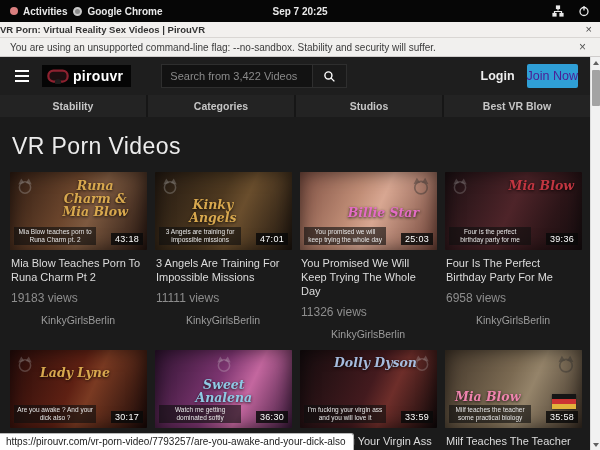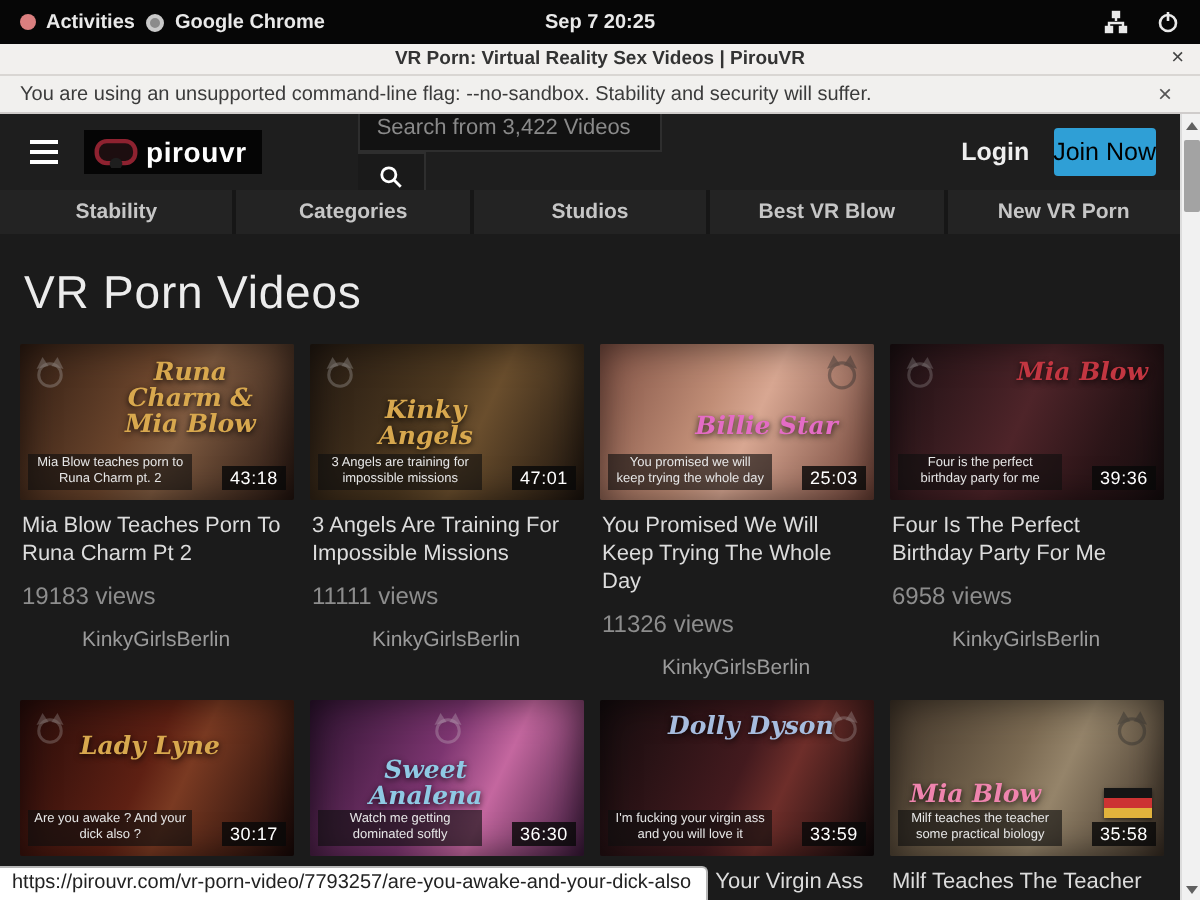--- a/index.html
+++ b/index.html
@@ -14,21 +14,21 @@
   .sys-item { display:flex; align-items:center; gap:5px; cursor:default; }
   .dot-activities { width:8px; height:8px; border-radius:50%; background:#da7f7f; }
   .chrome-dot { width:9px; height:9px; border-radius:50%; background:#8b8b8b; border:2px solid #c9c9c9; }
   .sys-clock { position:absolute; left:0; right:0; text-align:center; pointer-events:none; }
   .sys-right { margin-left:auto; display:flex; align-items:center; gap:14px; z-index:2; }
   .sys-right svg { display:block; }
 
   
   .titlebar { position:absolute; top:22px; left:0; right:0; height:16px; background:#f2f0ee;
     border-bottom:1px solid #d9d6d3; display:flex; align-items:center; z-index:29; }
-  .titlebar .ttext { flex:1; text-align:center; font-size:9.5px; color:#333; font-weight:bold; }
+  .titlebar .ttext { flex:1; text-align:left; font-size:9.5px; color:#333; font-weight:bold; }
   .titlebar .tclose { position:absolute; right:8px; top:1px; font-size:11px; color:#444; cursor:pointer; }
 
   
   .warnbar { position:absolute; top:38px; left:0; right:0; height:19px; background:#f1f0ee;
     border-bottom:1px solid #cfcccb; display:flex; align-items:center; padding:0 10px; z-index:28;justify-content:space-between; }
   .warnbar .wtext { font-size:10px; color:#3b3b3b; }
   .warnbar .wclose { margin-left:auto; font-size:12px; color:#555; cursor:pointer; padding-right:4px; }
 
   
   .scrollbar { position:absolute; top:57px; right:0; bottom:0; width:10px; background:#f1f1f1; z-index:27;
@@ -40,29 +40,29 @@
   .sb-thumb { position:absolute; top:13px; left:1px; width:8px; height:36px; background:#a3a3a3; border-radius:1px; }
 
   
   .page { position:absolute; top:57px; left:0; right:10px; bottom:0; background:#1b1b1b; overflow:hidden; }
 
   .site-header { height:38px; background:#1e1e1e; display:flex; align-items:center; padding:0 12px; gap:10px; }
   .hamburger { display:flex; flex-direction:column; gap:3px; cursor:pointer; padding:3px; }
   .hamburger i { display:block; width:14px; height:2px; background:#fff; }
   .logo { display:flex; align-items:center; gap:4px; background:#050505; padding:3px 8px 3px 5px; cursor:pointer; }
   .logo-text { color:#fff; font-weight:bold; font-size:14px; letter-spacing:0.3px; }
-  .searchwrap { display:flex; margin-left:38px;flex-direction:column; }
+  .searchwrap { display:flex; margin-left:20px; }
   .searchwrap input { width:152px; height:24px; background:#121212; border:1px solid #2e2e2e; color:#bbb;
     font-size:11px; padding:0 8px; outline:none; }
   .searchwrap input::placeholder { color:#8a8a8a; }
   .search-btn { width:34px; height:24px; background:#1a1a1a; border:1px solid #2e2e2e; border-left:none;
     display:flex; align-items:center; justify-content:center; cursor:pointer; }
   .auth { margin-left:auto; display:flex; align-items:center; gap:12px; }
   .login { color:#eee; font-size:12.5px; cursor:pointer;font-weight:bold; }
-  .join-btn { background:#2f9fd6; color:#000000; font-size:12.5px; padding:5px 0; border:none; border-radius:2px; cursor:pointer; }
+  .join-btn { background:#2f9fd6; color:#4c1d95; font-size:12.5px; padding:5px 0; border:none; border-radius:2px; cursor:pointer; }
 
   .nav { height:22px; display:flex; background:#161616; gap:2px; }
   .nav-item { flex:1; background:#232323; display:flex; align-items:center; justify-content:center;
     color:#c6c6c6; font-size:10.5px; font-weight:bold; cursor:pointer; }
 
   .page-head { display:flex; align-items:flex-end; padding:16px 6px 12px 12px; }
   .page-title { color:#ececec; font-size:23px; font-weight:400; letter-spacing:0.4px; }
   .orderby { margin-left:auto; font-size:11px; color:#fff; font-weight:bold; white-space:nowrap; }
   .orderby a { color:#fff; text-decoration:underline; cursor:pointer; }
   .orderby .sep { font-weight:bold; }
@@ -178,21 +178,20 @@
         <span class="login">Login</span>
         <button class="join-btn">Join Now</button>
       </div>
     </div>
 
     <div class="nav">
       <div class="nav-item">Stability</div>
       <div class="nav-item">Categories</div>
       <div class="nav-item">Studios</div>
       <div class="nav-item">Best VR Blow</div>
-      <div class="nav-item">New VR Porn</div>
     </div>
 
     <div class="page-head">
       <h1 class="page-title">VR Porn Videos</h1>
     </div>
 
     <div class="grid">
 
       <div class="card">
         <div class="thumb t1">
@@ -283,21 +282,21 @@
         </div>
       </div>
 
       <div class="card">
         <div class="thumb t6">
           <svg class="wm" style="left:44%;" width="18" height="18" viewBox="0 0 24 24">
             <polygon points="3,10 7,2 11,8" fill="#ddd" fill-opacity=".5"></polygon>
               <polygon points="21,10 17,2 13,8" fill="#ddd" fill-opacity=".5"></polygon>
             <circle cx="12" cy="14" r="7.5" fill="none" stroke="#ddd" stroke-width="2" stroke-opacity=".5"></circle>
           </svg>
-          <div class="overlay-name o-blue" style="right:auto;left:14px;top:28px;">Sweet Analena</div>
+          <div class="overlay-name o-blue" style="right:auto;left:25px;top:28px;">Sweet Analena</div>
           <span class="caption">Watch me getting dominated softly</span>
           <span class="duration">36:30</span>
         </div>
         <div class="meta">
           <div class="vtitle">Watch Me Getting Dominated Softly</div>
 
         </div>
       </div>
 
       <div class="card">

